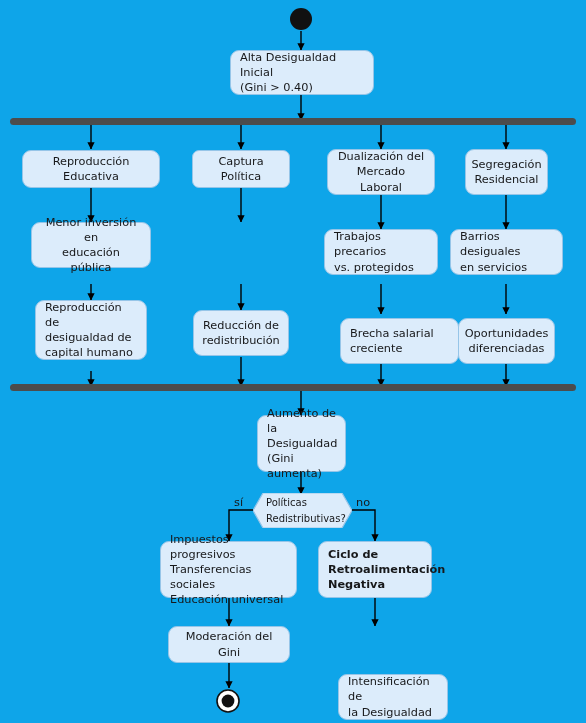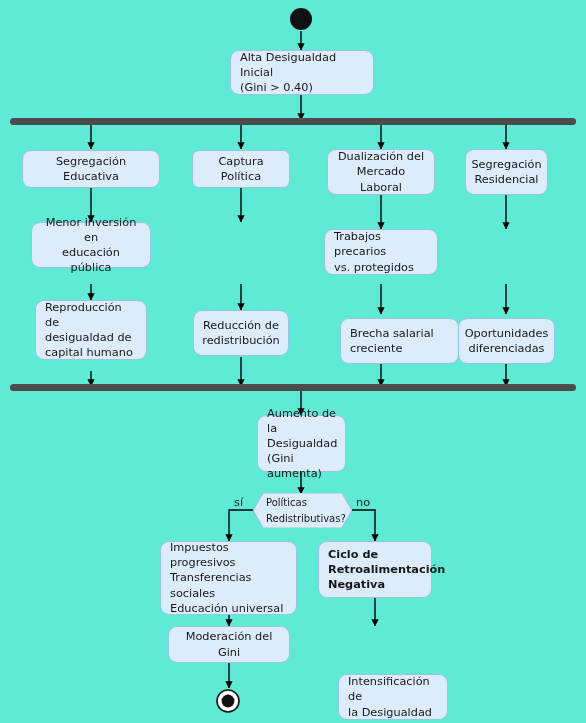--- a/index.html
+++ b/index.html
@@ -8,21 +8,21 @@
     padding: 0;
     background: #ffffff;
   }
   body {
     font-family: "DejaVu Sans", "Liberation Sans", sans-serif;
   }
   #canvas {
     position: relative;
     width: 586px;
     height: 723px;
-    background: #5eead4;
+    background: #0ea5e9;
     overflow: hidden;
   }
   #svg-layer {
     position: absolute;
     left: 0;
     top: 0;
     width: 586px;
     height: 723px;
   }
   .node {
@@ -137,59 +137,61 @@
 
     <g>
       <circle cx="228" cy="701" r="11" fill="#ffffff" stroke="#111111" stroke-width="1.6"></circle>
       <circle cx="228" cy="701" r="6.4" fill="#111111"></circle>
     </g>
   </svg>
 
   <div class="node left" style="left:230px; top:50px; width:144px; height:45px;">Alta Desigualdad Inicial
 (Gini &gt; 0.40)</div>
 
-  <div class="node center" style="left:22px; top:150px; width:138px; height:38px;">Segregación Educativa</div>
+  <div class="node center" style="left:22px; top:150px; width:138px; height:38px;">Reproducción Educativa</div>
   <div class="node center" style="left:31px; top:222px; width:120px; height:46px;">Menor inversión en
 educación pública</div>
   <div class="node left" style="left:35px; top:300px; width:112px; height:60px;">Reproducción de
 desigualdad de
 capital humano</div>
 
   <div class="node center" style="left:192px; top:150px; width:98px; height:38px;border-radius:7px;">Captura Política</div>
   <div class="node center" style="left:193px; top:310px; width:96px; height:46px;">Reducción de
 redistribución</div>
 
   <div class="node center" style="left:327px; top:149px; width:108px; height:46px;">Dualización del
 Mercado Laboral</div>
   <div class="node left" style="left:324px; top:229px; width:114px; height:46px;">Trabajos precarios
 vs. protegidos</div>
   <div class="node left" style="left:340px; top:318px; width:119px; height:46px;">Brecha salarial
 creciente</div>
 
   <div class="node center" style="left:465px; top:149px; width:83px; height:46px;">Segregación
 Residencial</div>
+  <div class="node left" style="left:450px; top:229px; width:113px; height:46px;">Barrios desiguales
+en servicios</div>
   <div class="node center" style="left:458px; top:318px; width:97px; height:46px;">Oportunidades
 diferenciadas</div>
 
   <div class="node left" style="left:257px; top:415px; width:89px; height:57px;">Aumento de la
 Desigualdad
 (Gini aumenta)</div>
 
   <div class="hexnode" style="left:253px; top:493px; width:99px; height:35px;">
     <svg class="hexbg" viewBox="0 0 99 35" preserveAspectRatio="none">
       <polygon points="10,0 89,0 99,17.5 89,35 10,35 0,17.5" fill="#dcecfb" stroke="#96c5e8" stroke-width="1.2" vector-effect="non-scaling-stroke"></polygon>
     </svg>
     <span style="position:relative; z-index:2; white-space:pre-line;">Políticas
 Redistributivas?</span>
   </div>
 
   <div class="guard" style="left:234px; top:496px;">sí</div>
   <div class="guard" style="left:356px; top:496px;">no</div>
 
-  <div class="node left" style="left:160px; top:541px; width:137px; height:74px;">Impuestos progresivos
+  <div class="node left" style="left:160px; top:541px; width:137px; height:57px;">Impuestos progresivos
 Transferencias sociales
 Educación universal</div>
   <div class="node center" style="left:168px; top:626px; width:122px; height:37px;">Moderación del Gini</div>
 
   <div class="node left" style="left:318px; top:541px; width:114px; height:57px;font-weight:bold;">Ciclo de
 Retroalimentación
 Negativa</div>
   <div class="node left" style="left:338px; top:626px; width:110px; height:46px;margin-top:48px;">Intensificación de
 la Desigualdad</div>
 

